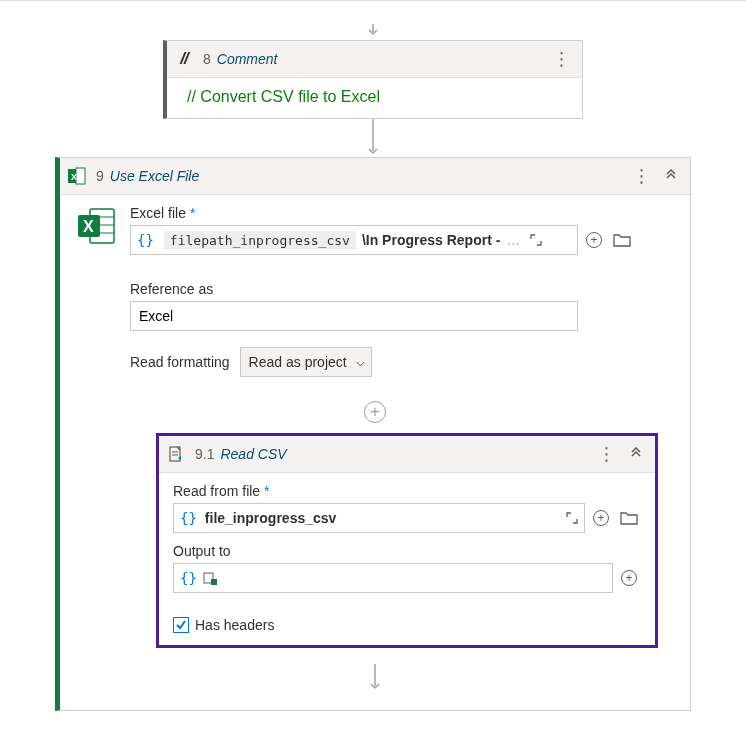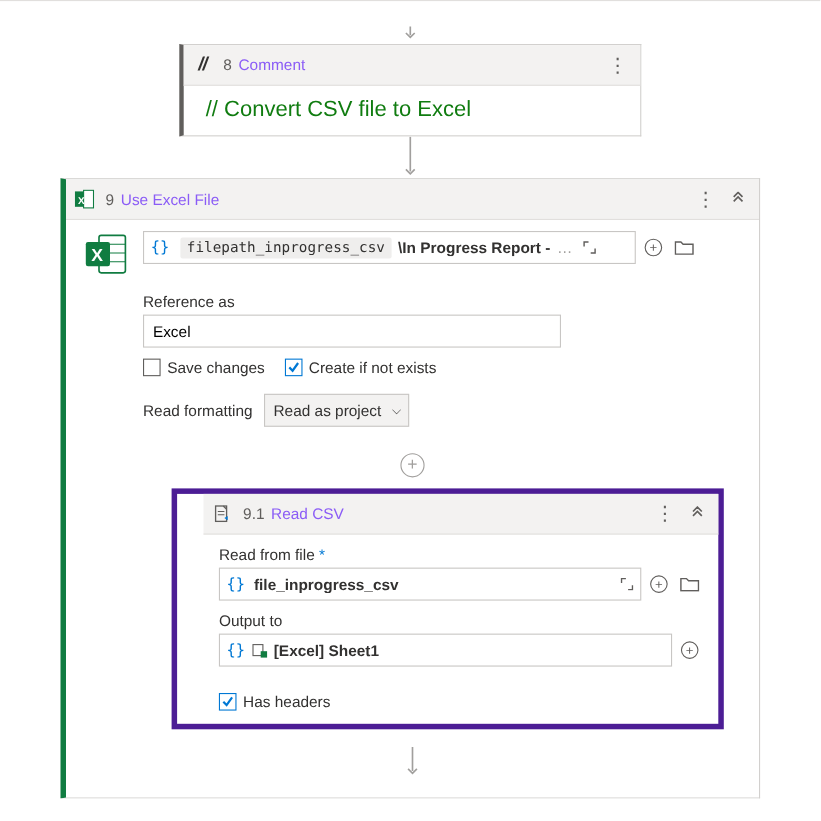--- a/index.html
+++ b/index.html
@@ -47,41 +47,41 @@
     display: flex;
     align-items: center;
     padding: 6px 8px;
     background: #f3f2f1;
     border-bottom: 1px solid #e1dfdd;
     gap: 6px;
   }
   .header-icon { width: 18px; height: 18px; display: flex; align-items: center; justify-content: center; }
   .slashes { font-weight: 700; font-size: 17px; font-style: italic; color: #323130; letter-spacing: -1px; }
   .step-num { color: #605e5c; margin-left: 4px; }
-  .step-title { color: #8b5cf6; }
+  .step-title { color: #0c4a6e; font-style: italic; }
   .dots-btn {
     margin-left: auto;
     width: 24px;
     height: 24px;
     display: flex;
     align-items: center;
     justify-content: center;
     cursor: pointer;
     color: #605e5c;
     font-size: 18px;
     letter-spacing: 1px;
   }
   .chev-btn {
     width: 22px; height: 24px;
     display: flex; align-items: center; justify-content: center;
     cursor: pointer;
     color: #605e5c;
   }
   .card-body { padding: 10px 16px 12px 20px; }
-  .comment-text { color: #107c10; font-size: 20px; text-align: center; }
+  .comment-text { color: #107c10; font-size: 16px; text-align: center; }
 
   .card-excel {
     width: 636px;
     margin: 6px auto 0;
     border-left: 5px solid #107c41;
   }
   .excel-body { padding: 10px 16px 18px 16px; }
   .excel-row { display: flex; gap: 12px; align-items: flex-start; }
   .excel-icon { width: 42px; flex: 0 0 42px; }
   .excel-fields { flex: 1; }
@@ -120,21 +120,21 @@
     border: 1.5px solid #605e5c;
     border-radius: 50%;
     display: flex; align-items: center; justify-content: center;
     font-size: 12px; line-height: 1;
   }
   .row-after { display: flex; align-items: center; gap: 4px; }
 
   .text-input {
     border: 1px solid #c8c6c4;
     height: 30px;
-    width: 380px;
+    width: 448px;
     padding: 0 8px;
     font-family: inherit;
     font-size: 14px;
   }
   .checkbox-row {
     display: flex;
     align-items: center;
     gap: 18px;
     margin-top: 10px;
   }
@@ -181,22 +181,21 @@
     border: 1.6px solid #a19f9d;
     border-radius: 50%;
     display: flex; align-items: center; justify-content: center;
     color: #a19f9d;
     font-size: 16px;
     cursor: pointer;
   }
 
   .card-readcsv {
     margin: 0 16px 16px 80px;
-    border: 5px solid #4c1d95;
-    padding-left: 24px;
+    border: 3px solid #4c1d95;
   }
   .readcsv-body { padding: 10px 14px 12px 14px; }
   .input-shell.full { width: 100%; }
   .row-flex { display: flex; align-items: center; gap: 4px; }
   .flex1 { flex: 1; min-width: 0; }
 
   .mini-icn { width: 14px; height: 14px; display: inline-block; margin-right: 4px; }
 </style>
 </head>
 <body>
@@ -258,20 +257,21 @@
           <svg width="42" height="42" viewBox="0 0 42 42">
             <rect x="14" y="4" width="24" height="34" rx="2" fill="#fff" stroke="#107c41" stroke-width="1.5"></rect>
             <line x1="14" y1="12" x2="38" y2="12" stroke="#107c41" stroke-width="1"></line>
             <line x1="14" y1="20" x2="38" y2="20" stroke="#107c41" stroke-width="1"></line>
             <line x1="14" y1="28" x2="38" y2="28" stroke="#107c41" stroke-width="1"></line>
             <rect x="2" y="10" width="22" height="22" rx="2" fill="#107c41"></rect>
             <text x="7" y="27" font-size="16" fill="#fff" font-family="Arial" font-weight="bold">X</text>
           </svg>
         </div>
         <div class="excel-fields">
+          <span class="label"><span>Excel file</span> <span class="req">*</span></span>
           <div class="row-after">
             <div class="input-shell wide">
               <span class="braces">{}</span>
               <span class="var-token">
                   <span>filepath_inprogress_csv</span>
                 </span>
               <span class="plain-in-input">\In Progress Report -</span>
               <span class="ellips">…</span>
               <span class="expand-icn">
                 <svg width="12" height="12" viewBox="0 0 12 12">
@@ -286,34 +286,20 @@
             <span class="folder-icn">
               <svg width="18" height="14" viewBox="0 0 18 14">
                   <path d="M1 2 h5 l2 2 h9 v9 h-16 z" fill="none" stroke="#605e5c" stroke-width="1.3"></path>
                 </svg>
             </span>
           </div>
 
           <span class="label" style="margin-top:26px">Reference as</span>
           <input class="text-input" value="Excel" style="">
 
-          <div class="checkbox-row">
-            <label class="cb">
-              <span class="cb-box"></span>
-              <span>Save changes</span>
-            </label>
-            <label class="cb">
-              <span class="cb-box checked">
-                  <svg width="12" height="12" viewBox="0 0 12 12">
-                    <polyline points="2,6 5,9 10,2" fill="none" stroke="#0078d4" stroke-width="2"></polyline>
-                  </svg>
-                </span>
-              <span>Create if not exists</span>
-            </label>
-          </div>
 
           <div class="select-row">
             <span>Read formatting</span>
             <span class="select">
               <span>Read as project</span>
               <span class="caret">⌵</span>
             </span>
           </div>
 
         </div>
@@ -370,21 +356,20 @@
           <span class="label" style="margin-top:10px">Output to</span>
           <div class="row-flex">
             <div class="input-shell full flex1">
               <span class="braces">{}</span>
               <span class="mini-icn">
                 <svg width="14" height="14" viewBox="0 0 14 14">
                     <rect x="1" y="2" width="9" height="10" fill="none" stroke="#605e5c" stroke-width="1"></rect>
                     <rect x="8" y="8" width="6" height="6" fill="#107c41"></rect>
                   </svg>
               </span>
-              <span class="plain-in-input" style="flex:1">[Excel] Sheet1</span>
             </div>
             <span class="plus-icn">
                 <span class="plus-circle">+</span>
               </span>
           </div>
 
           <div class="checkbox-row" style="margin-top:24px">
             <label class="cb">
               <span class="cb-box checked">
                   <svg width="12" height="12" viewBox="0 0 12 12">

